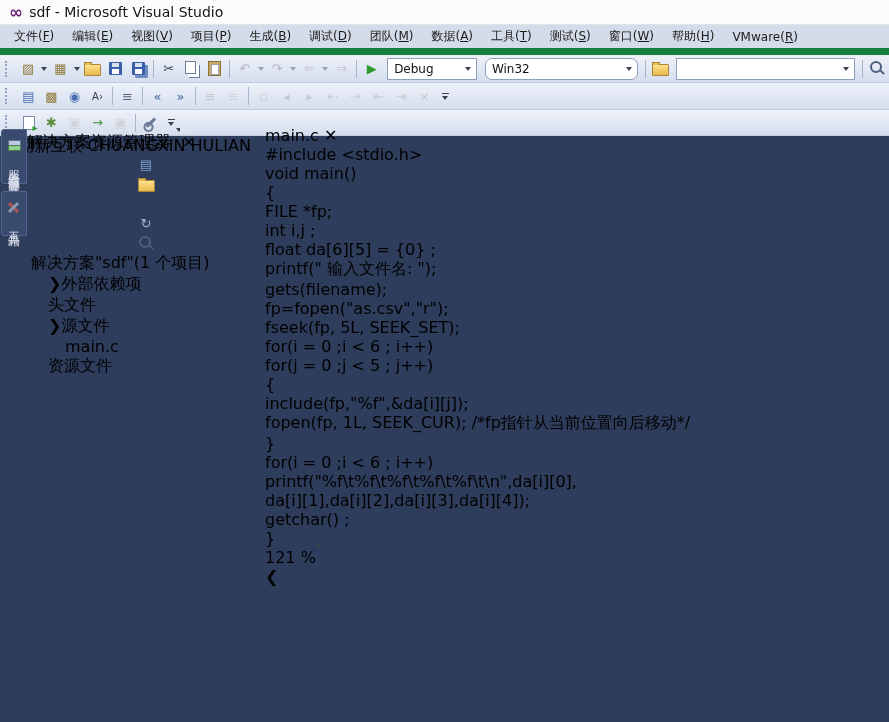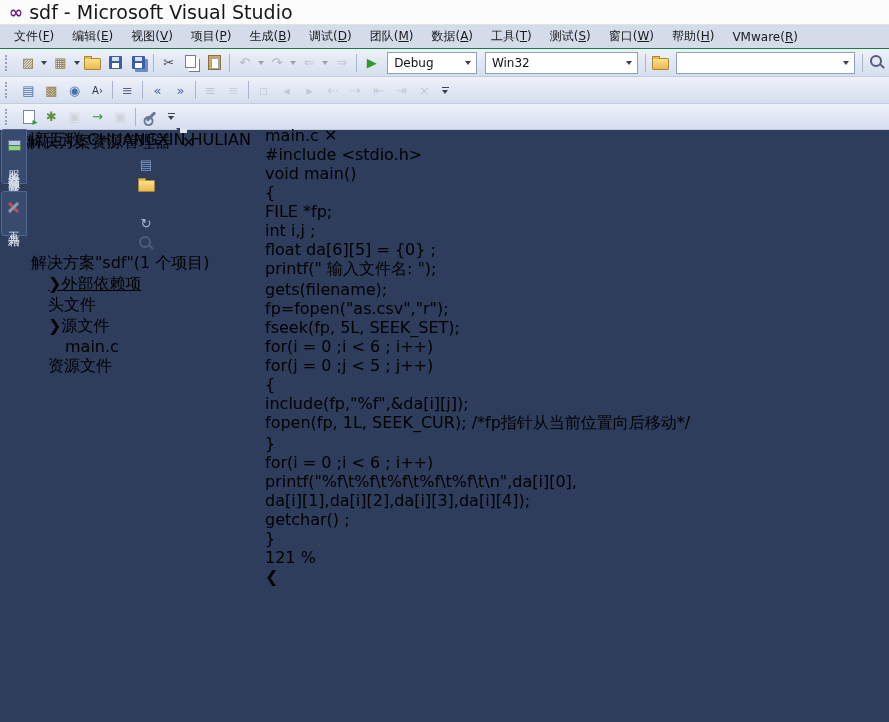--- a/index.html
+++ b/index.html
@@ -5,23 +5,23 @@
   html,body{margin:0;padding:0}
   body{
     width:889px;height:722px;position:relative;overflow:hidden;
     background:#2e3d5c;
     font-family:"DejaVu Sans","Liberation Sans",sans-serif;
     -webkit-font-smoothing:antialiased;
   }
   
   .titlebar{height:24px;background:#fcfcfc;display:flex;align-items:center;padding-left:9px;gap:8px;border-bottom:1px solid #e3e3e3}
   .vs-logo{color:#68217a;font-weight:bold;font-size:17px;line-height:1;letter-spacing:-2px}
-  .title-text{font-size:19px;color:#151515}
-  
-  .menubar{height:23px;background:#d4dbe9;display:flex;align-items:center;padding-left:5px;border-bottom:1px solid #15803d}
+  .title-text{font-size:14px;color:#151515}
+  
+  .menubar{height:23px;background:#d4dbe9;display:flex;align-items:center;padding-left:5px;border-bottom:7px solid #15803d}
   .menu-item{font-size:12px;color:#1a1a1a;padding:3px 9px;white-space:nowrap}
   .menu-item u{text-decoration:underline}
   
   .tbrow{display:flex;align-items:center;background:linear-gradient(#edf1f9,#d6deee);border-bottom:1px solid #c2cce0;padding-left:2px}
   .tb1{height:27px}.tb2{height:26px}.tb3{height:25px}
   .grip{width:5px;height:16px;border-left:2px dotted #93a2c0;margin:0 5px 0 3px}
   .tbi{min-width:21px;height:20px;display:flex;align-items:center;justify-content:center;font-size:13px;margin:0 1px;border-radius:2px;position:relative}
   .tbi.dis{opacity:.42;filter:grayscale(1)}
   .tsep{width:1px;height:18px;background:#a9b5cd;margin:0 3px;flex:none}
   .tri{width:0;height:0;border-left:3px solid transparent;border-right:3px solid transparent;border-top:4px solid #39424f}
@@ -194,21 +194,21 @@
     </span>
     <span class="tbi dis" style="color: rgb(138, 147, 166);">⇒</span>
     <span class="tsep"></span>
     <span class="tbi" style="color: rgb(44, 154, 44);">▶</span>
     <span class="combo" style="width: 88px;">
       <span>Debug</span>
       <span class="ca">
         <span class="tri"></span>
       </span>
     </span>
-    <span class="combo" style="width: 156px;">
+    <span class="combo" style="width: 156px; border-radius: 7px;">
       <span>Win32</span>
       <span class="ca">
         <span class="tri"></span>
       </span>
     </span>
     <span class="tsep"></span>
     <span class="tbi">
       <span class="ci-folder"></span>
     </span>
     <span class="combo" style="width: 184px;">
@@ -292,21 +292,21 @@
       <span class="hbtn"><span class="ci-pin"></span></span>
       <span class="hbtn close">×</span>
     </div>
     <div class="solx-tools"><span class="tbi" style="color: rgb(127, 160, 208);">▤</span><span class="tbi">
           <span class="ci-folder"></span>
         </span><span class="tsep"></span><span class="tbi" style="color: rgb(159, 180, 214);">↻</span><span class="tbi">
           <span class="ci-mag"></span>
         </span></div>
     <div class="solx-body">
         <div class="trow" style="padding-left: 4px;"><span class="exp"></span><span class="rowinner"><span class="ti"><span class="ti-solution"></span></span><span class="lbl">解决方案"sdf"(1 个项目)</span></span></div>
-        <div class="trow" style="padding-left: 21px; text-decoration: underline;"><span class="exp">❯</span><span class="rowinner"><span class="ti"><span class="ti-folder ti-folder-refs"></span></span><span class="lbl">外部依赖项</span></span></div>
+        <div class="trow" style="padding-left: 21px;"><span class="exp">❯</span><span class="rowinner"><span class="ti"><span class="ti-folder ti-folder-refs"></span></span><span class="lbl">外部依赖项</span></span></div>
         <div class="trow" style="padding-left: 21px;"><span class="exp"></span><span class="rowinner"><span class="ti"><span class="ti-folder"></span></span><span class="lbl">头文件</span></span></div>
         <div class="trow" style="padding-left: 21px;"><span class="exp open">❯</span><span class="rowinner"><span class="ti"><span class="ti-folder ti-folder-open"></span></span><span class="lbl">源文件</span></span></div>
         <div class="trow sel" style="padding-left: 38px;"><span class="exp"></span><span class="rowinner"><span class="ti"><span class="ti-cpp"></span></span><span class="lbl">main.c</span></span></div>
         <div class="trow" style="padding-left: 21px; font-family: Liberation Serif, serif;"><span class="exp"></span><span class="rowinner"><span class="ti"><span class="ti-folder"></span></span><span class="lbl">资源文件</span></span></div>
       </div>
   </div>
 
   <div class="gap"></div>
 
   <div class="edgroup">

